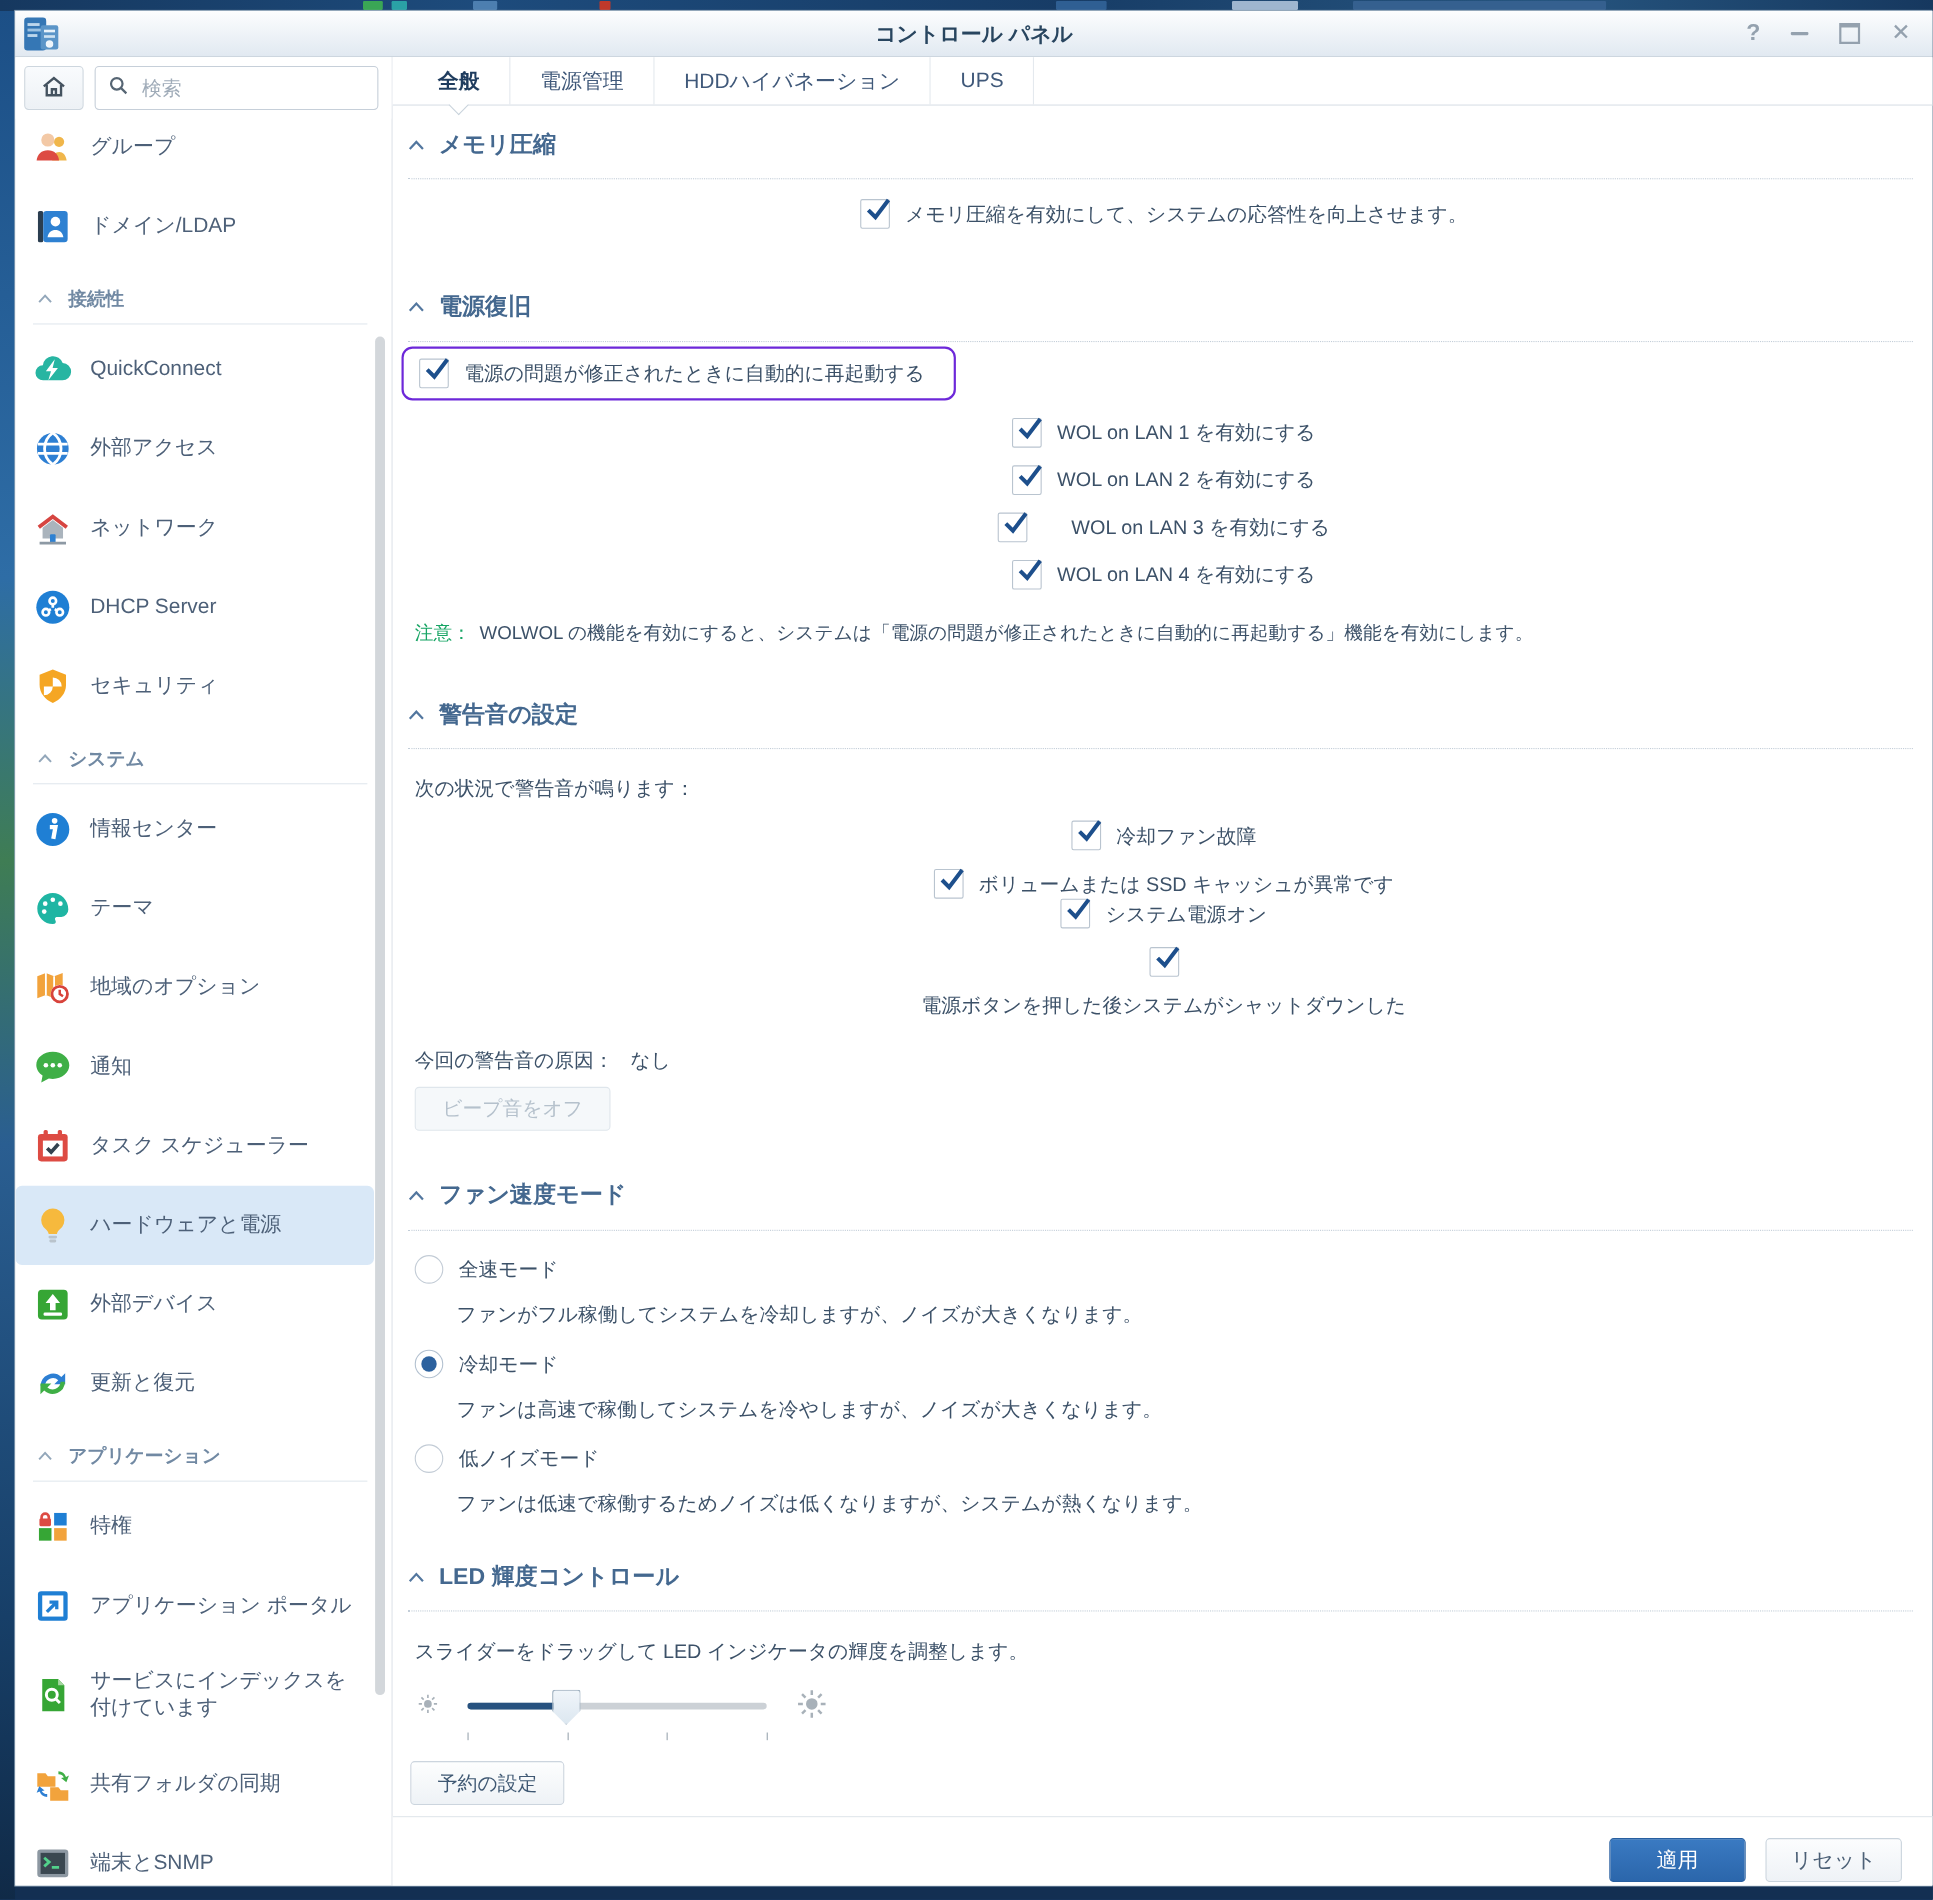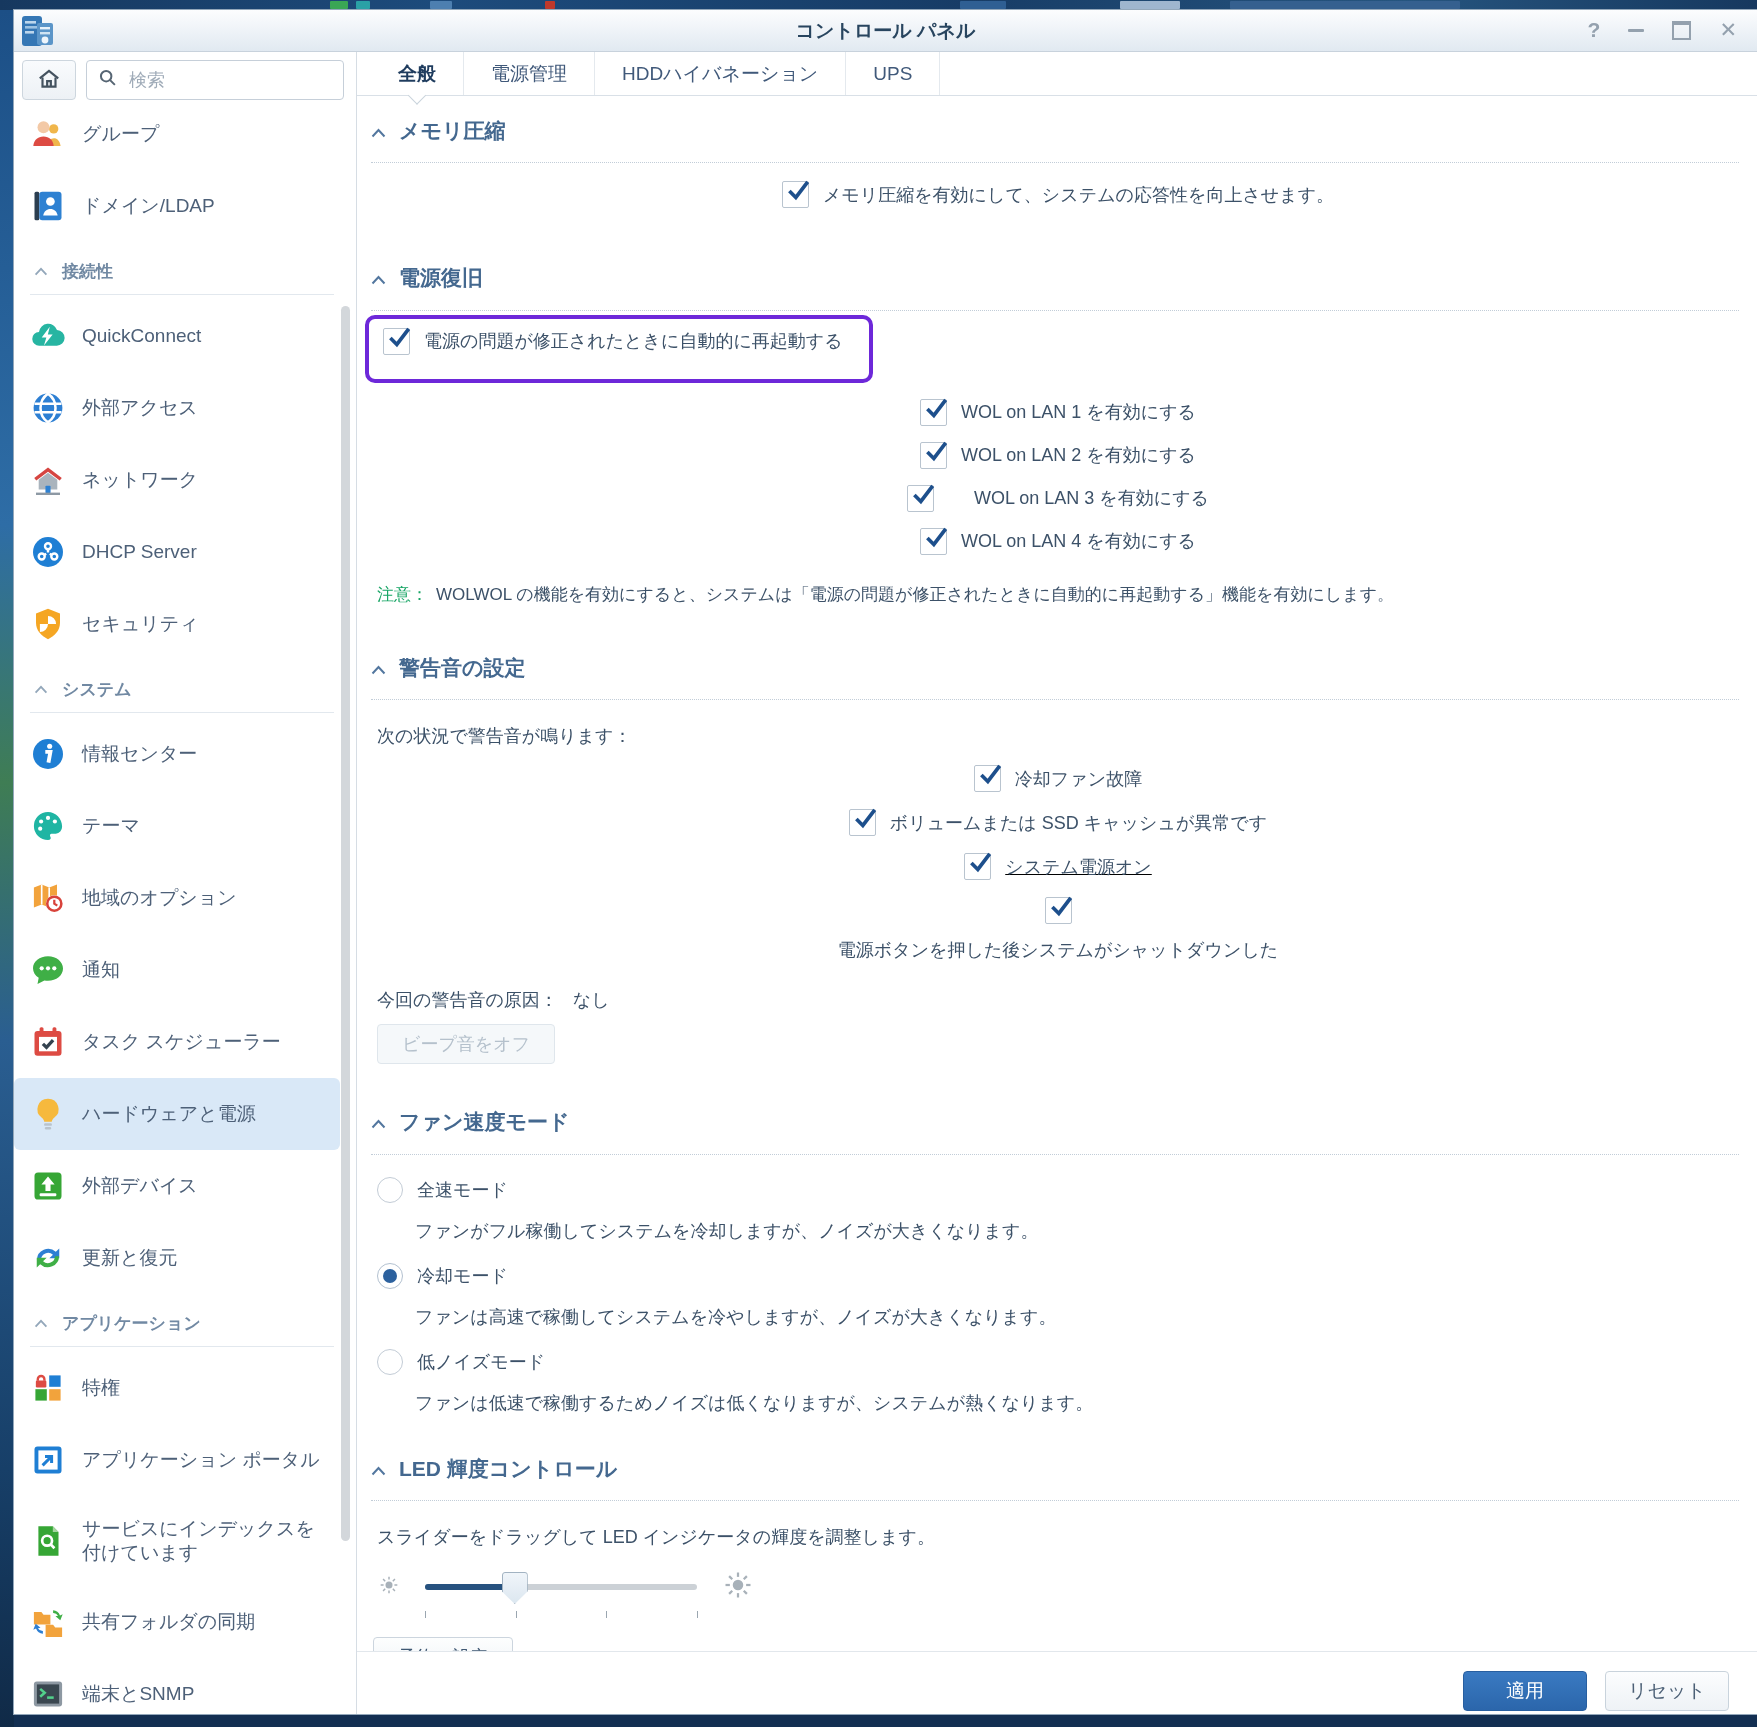--- a/index.html
+++ b/index.html
@@ -46,21 +46,21 @@
   .tab.active::after{content:"";position:absolute;left:50%;bottom:-7px;width:12px;height:12px;background:#fff;border-right:1px solid #c9d3dc;border-bottom:1px solid #c9d3dc;transform:translateX(-50%) rotate(45deg);z-index:3;}
   .scroll{position:absolute;top:43px;left:0;right:0;bottom:62px;overflow:hidden;padding:0 18px 0 14px;}
   .sec{margin:0;}
   .sec-h{display:flex;align-items:center;gap:13px;font-size:21px;color:#44688f;cursor:pointer;}
   .dotted{border-bottom:1px dotted #c2cdd8;margin-top:9px;}
   .rows{margin:0;}
   .cb-row{display:flex;align-items:center;gap:14px;margin-left:6px;justify-content:center;}
   .checkbox{width:25px;height:25px;background:#fff;border:1px solid #b9c4cf;border-radius:2px;position:relative;flex:0 0 25px;cursor:pointer;}
   .checkbox svg{position:absolute;left:1px;top:-5px;}
   .cb-label{font-size:18px;color:#3c5168;}
-  .red-box{display:inline-block;border:4px solid #6d28d9;border-radius:10px;padding:9px 26px 24px 8px;margin-left:-6px;}
+  .red-box{display:inline-block;border:2px solid #6d28d9;border-radius:10px;padding:9px 26px 9px 8px;margin-left:-6px;}
   .note{font-size:17px;margin-left:6px;margin-top:28px;}
   .note .nl{color:#18a565;margin-right:8px;}
   .note .nt{color:#3c5168;}
   .plain{font-size:18px;color:#3c5168;margin-left:6px;}
   .btn{font-family:inherit;font-size:18px;border-radius:4px;cursor:pointer;}
   .btn-light{height:40px;padding:0 24px;background:linear-gradient(#fdfefe,#eef2f6);border:1px solid #ccd5de;color:#3f5873;}
   .btn-disabled{height:40px;padding:0 24px;background:#f5f8fa;border:1px solid #dfe6ec;color:#b5c1cc;cursor:default;}
   .radio-row{display:flex;align-items:center;gap:14px;margin-left:6px;}
   .radio{width:24px;height:24px;border-radius:50%;border:1px solid #c3ccd6;background:#fff;position:relative;flex:0 0 24px;cursor:pointer;}
   .radio.sel{border-color:#b3c1d0;}
@@ -440,21 +440,21 @@
                   <span class="cb-label">冷却ファン故障</span>
                 </div>
                 <div class="cb-row" style="margin-top: 17px;">
                   <span class="checkbox">
                     <svg width="28" height="28" viewBox="0 0 26 26">
                       <path d="M5 13l6 6L22 4.5" fill="none" stroke="#1d4f8c" stroke-width="3.4"></path>
                     </svg>
                   </span>
                   <span class="cb-label">ボリュームまたは SSD キャッシュが異常です</span>
                 </div>
-                <div class="cb-row" style="margin-top: 17px; text-decoration: underline;">
+                <div class="cb-row" style="margin-top: 0;">
                   <span class="checkbox">
                     <svg width="28" height="28" viewBox="0 0 26 26">
                       <path d="M5 13l6 6L22 4.5" fill="none" stroke="#1d4f8c" stroke-width="3.4"></path>
                     </svg>
                   </span>
                   <span class="cb-label">システム電源オン</span>
                 </div>
                 <div class="cb-row" style="margin-top: 17px; flex-direction: column;">
                   <span class="checkbox">
                     <svg width="28" height="28" viewBox="0 0 26 26">

